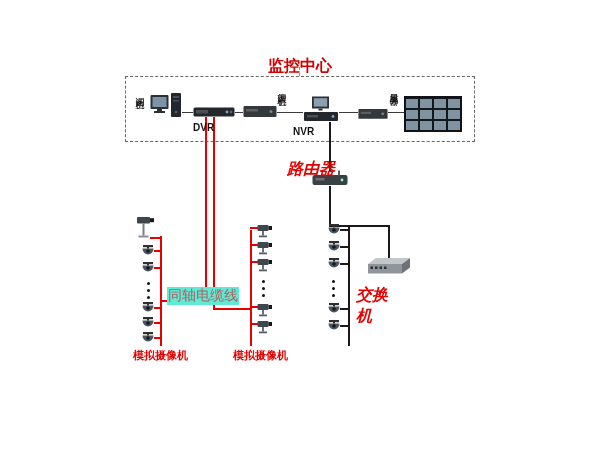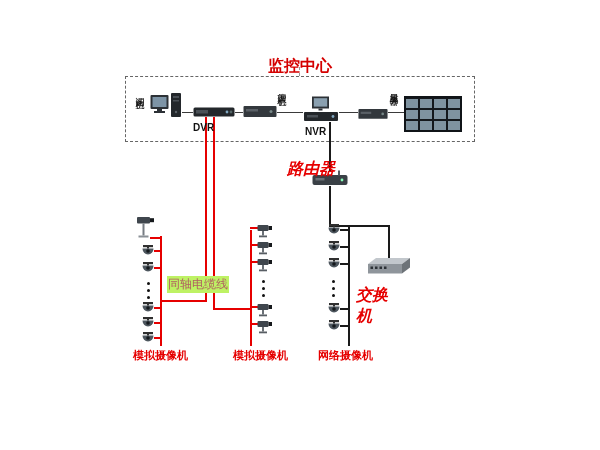--- a/index.html
+++ b/index.html
@@ -11,21 +11,21 @@
   .thin{background:#3a3a3a;}
   .icon{position:absolute;z-index:2;}
   .dashed-box{position:absolute;border:1px dashed #666;z-index:0;}
   .title{position:absolute;color:#d40000;font-size:16px;font-weight:bold;text-align:center;z-index:3;}
   .tick{position:absolute;border-left:1px dashed #999;width:0;z-index:0;}
   .dev-label{position:absolute;color:#111;font-size:10px;font-weight:bold;text-align:left;z-index:3;}
   .vtext{position:absolute;color:#111;font-size:9px;writing-mode:vertical-rl;text-orientation:upright;
          letter-spacing:1px;line-height:1;z-index:3;}
   .red-label{position:absolute;color:#e60000;font-size:16px;font-weight:bold;z-index:3;font-style:italic;}
   .group-label{position:absolute;color:#e60000;font-size:11px;font-weight:bold;text-align:right;z-index:3;}
-  .cable-label{position:absolute;color:#b06060;font-size:12px;z-index:3;background:#bef264;padding:0 1px;}
+  .cable-label{position:absolute;color:#b06060;font-size:14px;z-index:3;background:#5eead4;padding:0 1px;margin-top:11px;}
   .dots{position:absolute;display:flex;flex-direction:column;gap:4px;z-index:2;}
   .dots i{width:3px;height:3px;background:#111;border-radius:50%;}
   .wall{position:absolute;left:404px;top:96px;width:58px;height:36px;box-sizing:border-box;
         background-color:#7f93a0;border:2px solid #101418;z-index:2;
         background-image:
           repeating-linear-gradient(0deg,rgba(0,0,0,0) 0 9px,#14181c 9px 11px),
           repeating-linear-gradient(90deg,rgba(0,0,0,0) 0 12px,#14181c 12px 14px);}
 </style>
 </head>
 <body>
@@ -114,21 +114,21 @@
   <div class="dev-label" style="left:193px;top:122px;width:42px">DVR</div>
 
   <svg class="icon" style="left:243px;top:103px" width="34" height="16">
       <use href="#ic-box"></use>
     </svg>
   <div class="vtext" style="left:277px;top:86px">管理中心机</div>
 
   <svg class="icon" style="left:303px;top:96px" width="36" height="28">
       <use href="#ic-nvr"></use>
     </svg>
-  <div class="dev-label" style="left:305px;top:126px;width:36px">NVR</div>
+  <div class="dev-label" style="left:293px;top:126px;width:36px">NVR</div>
 
   <svg class="icon" style="left:358px;top:106px" width="30" height="15">
       <use href="#ic-box"></use>
     </svg>
   <div class="vtext" style="left:389px;top:86px">显示服务器</div>
 
   <div class="wall"></div>
 
   <div class="line thin" style="left:182px;top:112px;width:11px;height:1px"></div>
   <div class="line thin" style="left:235px;top:112px;width:8px;height:1px"></div>
@@ -234,15 +234,14 @@
       <i></i>
       <i></i>
       <i></i>
     </div>
   <svg class="icon" style="left:326px;top:303px" width="16" height="12">
       <use href="#ic-dome"></use>
     </svg>
   <svg class="icon" style="left:326px;top:320px" width="16" height="12">
       <use href="#ic-dome"></use>
     </svg>
-  <div class="group-label" style="left:299px;top:348px;width:74px">网络摄像机</div>
 
 </div>
 
 </body></html>

